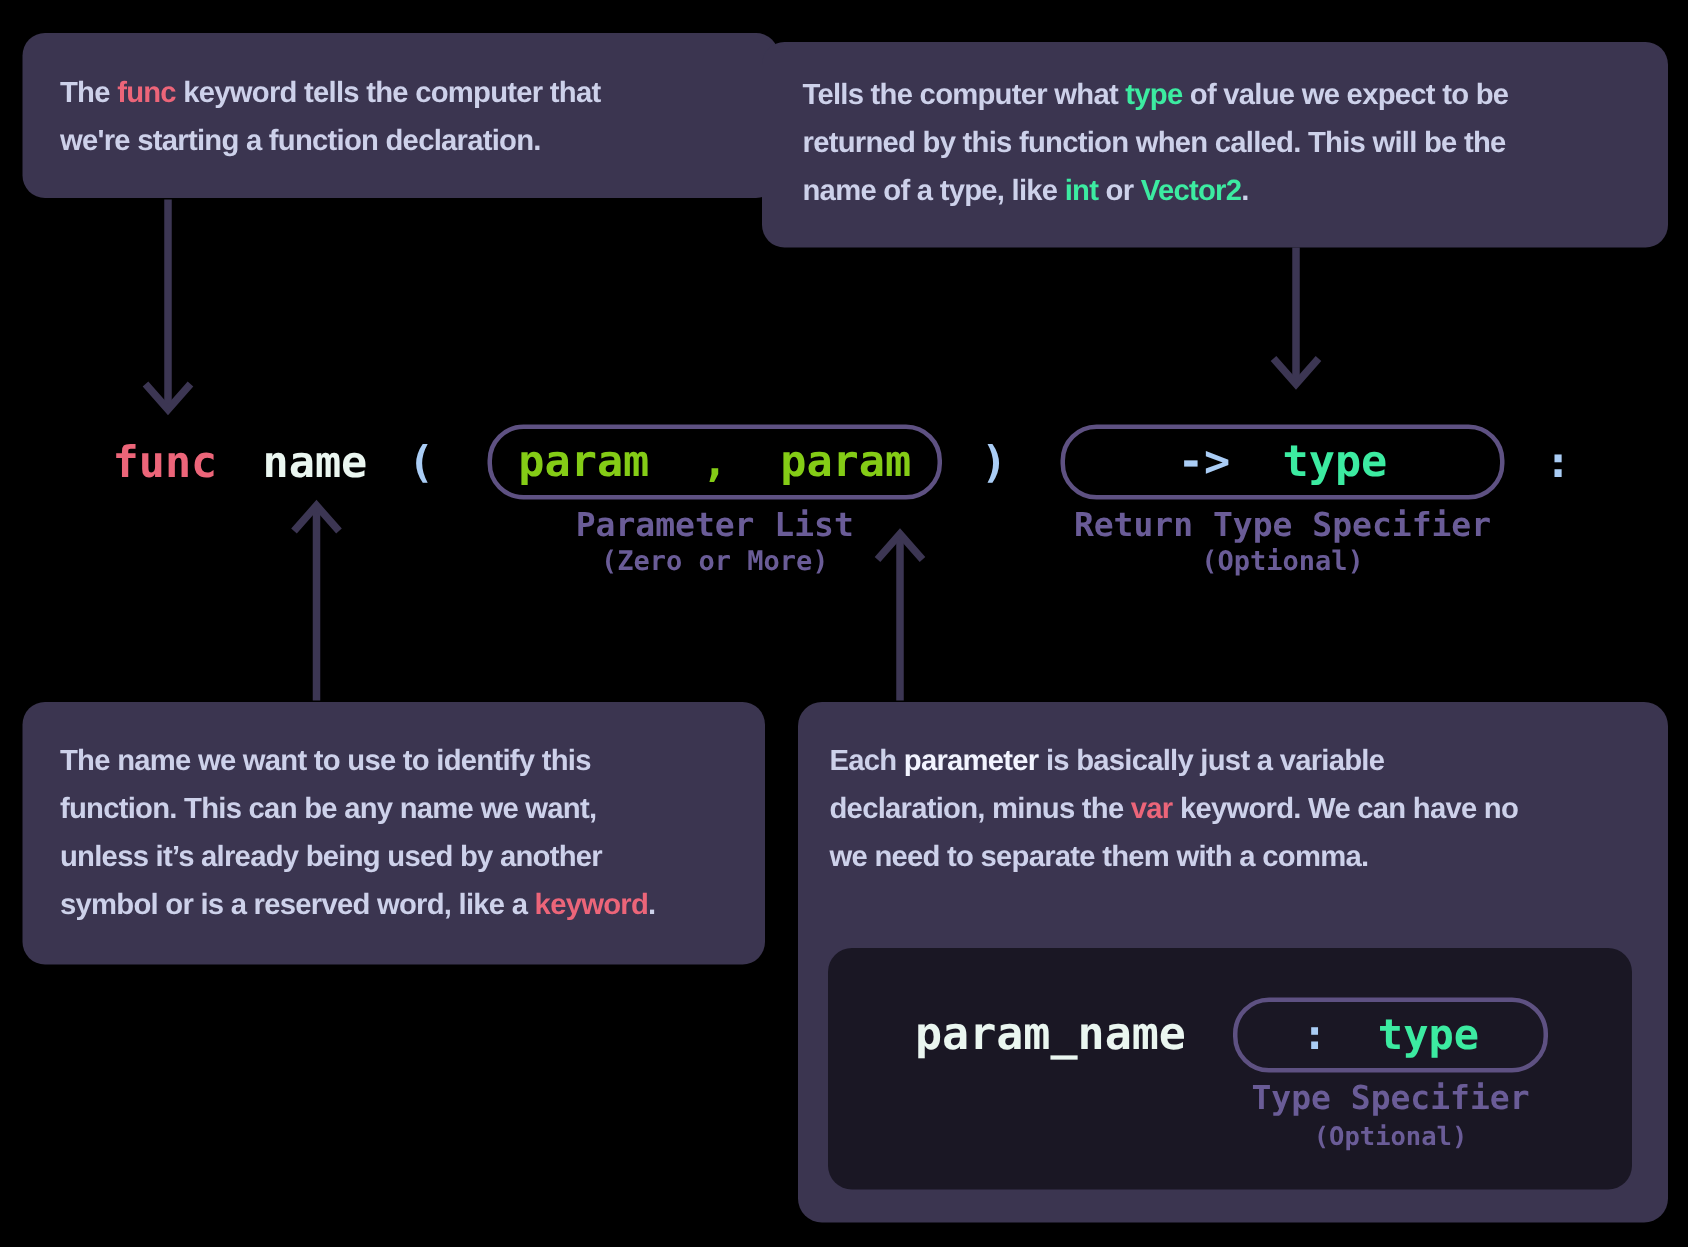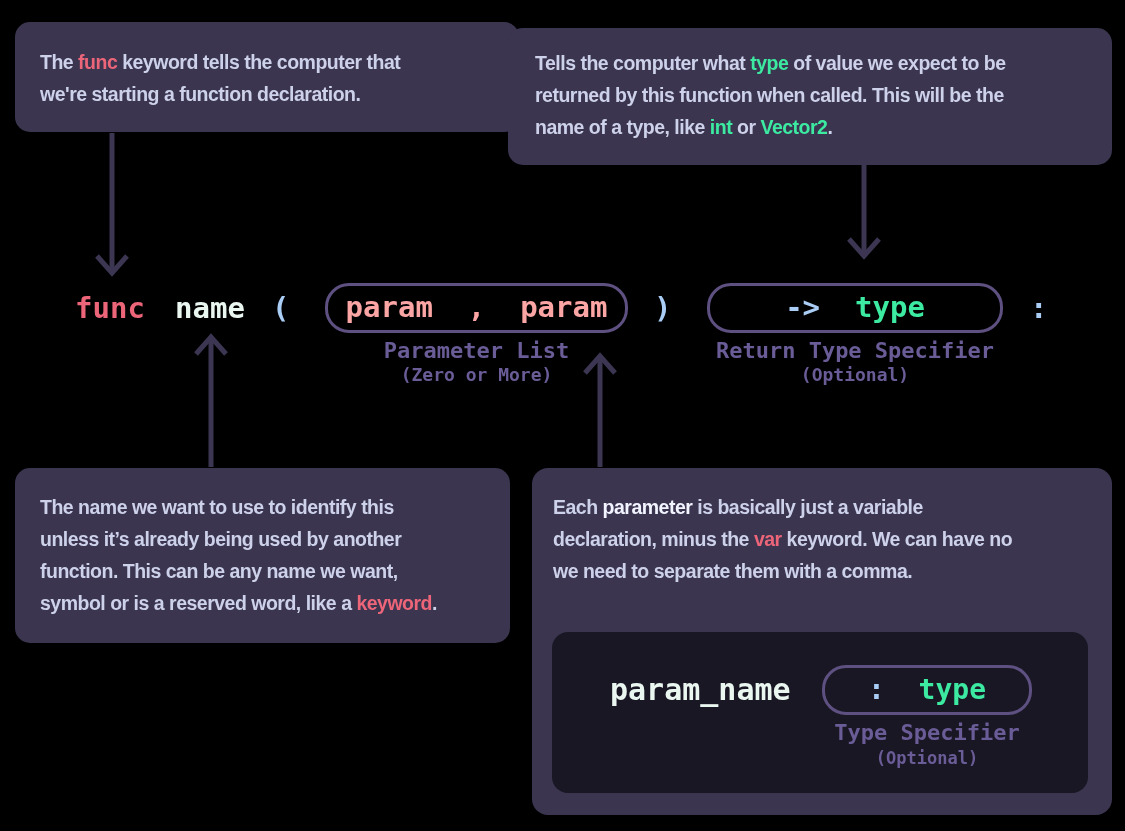--- a/index.html
+++ b/index.html
@@ -87,22 +87,22 @@
     </div>
 
   <div class="callout" id="callout-return">
       <div class="rt-line"><span>Tells the computer what </span><span style="color: rgb(60, 235, 161);">type</span><span> of value we expect to be</span></div>
       <div class="rt-line"><span>returned by this function when called. This will be the</span></div>
       <div class="rt-line"><span>name of a type, like </span><span style="color: rgb(60, 235, 161);">int</span><span> or </span><span style="color: rgb(60, 235, 161);">Vector2</span><span>.</span></div>
     </div>
 
   <div class="callout" id="callout-name">
       <div class="rt-line"><span>The name we want to use to identify this</span></div>
+      <div class="rt-line"><span>function. This can be any name we want,</span></div>
       <div class="rt-line"><span>unless it’s already being used by another</span></div>
-      <div class="rt-line"><span>function. This can be any name we want,</span></div>
       <div class="rt-line"><span>symbol or is a reserved word, like a </span><span style="color: rgb(236, 101, 121);">keyword</span><span>.</span></div>
     </div>
 
   <div class="callout" id="callout-params">
       <div class="rt-line"><span>Each </span><span style="color: rgb(242, 244, 255); font-weight: 800;">parameter</span><span> is basically just a variable</span></div>
       <div class="rt-line"><span>declaration, minus the </span><span style="color: rgb(236, 101, 121);">var</span><span> keyword. We can have no</span></div>
       <div class="rt-line"><span>we need to separate them with a comma.</span></div>
     </div>
 
   <svg class="arrows" width="1125" height="831" viewBox="0 0 1125 831">
@@ -121,21 +121,21 @@
     <g>
       <path d="M600 359 V 467"></path>
         <path d="M585 373 L600 356 L615 373"></path>
     </g>
   </svg>
 
   <span class="code-token" id="tok-func">func</span>
   <span class="code-token" id="tok-name">name</span>
   <span class="code-token" id="tok-open">(</span>
 
-  <div class="syntax-box" id="box-param-list"><span style="color: #fca5a5;">param  ,  param</span></div>
+  <div class="syntax-box" id="box-param-list"><span style="color: #84cc16;">param  ,  param</span></div>
 
   <span class="code-token" id="tok-close">)</span>
 
   <div class="syntax-box" id="box-return-type"><span style="color: rgb(170, 205, 245);">-&gt;  </span><span style="color: rgb(60, 235, 161);">type</span></div>
 
   <span class="code-token" id="tok-colon">:</span>
 
   <div class="box-label" id="label-param">Parameter List</div>
   <div class="box-sublabel" id="sublabel-param">(Zero or More)</div>
   <div class="box-label" id="label-return">Return Type Specifier</div>

